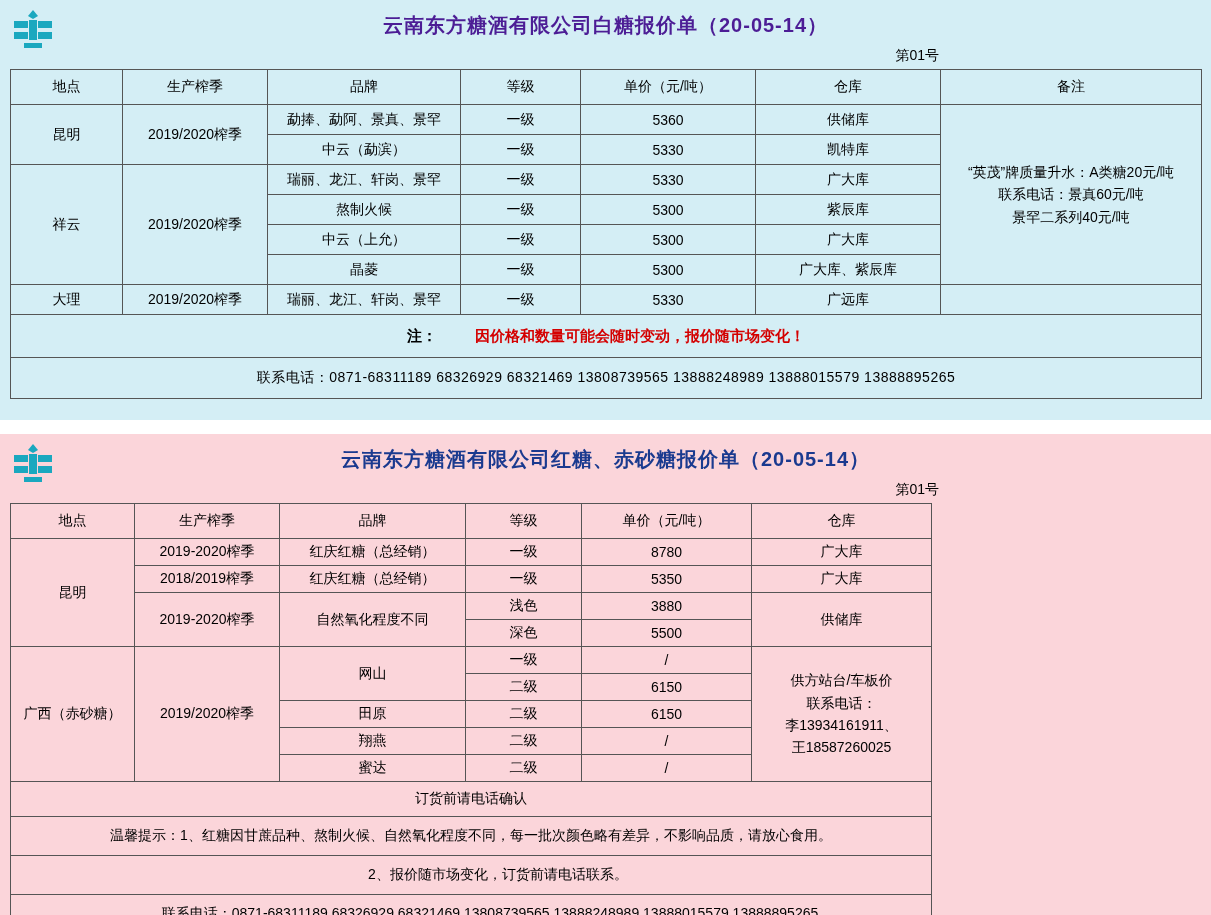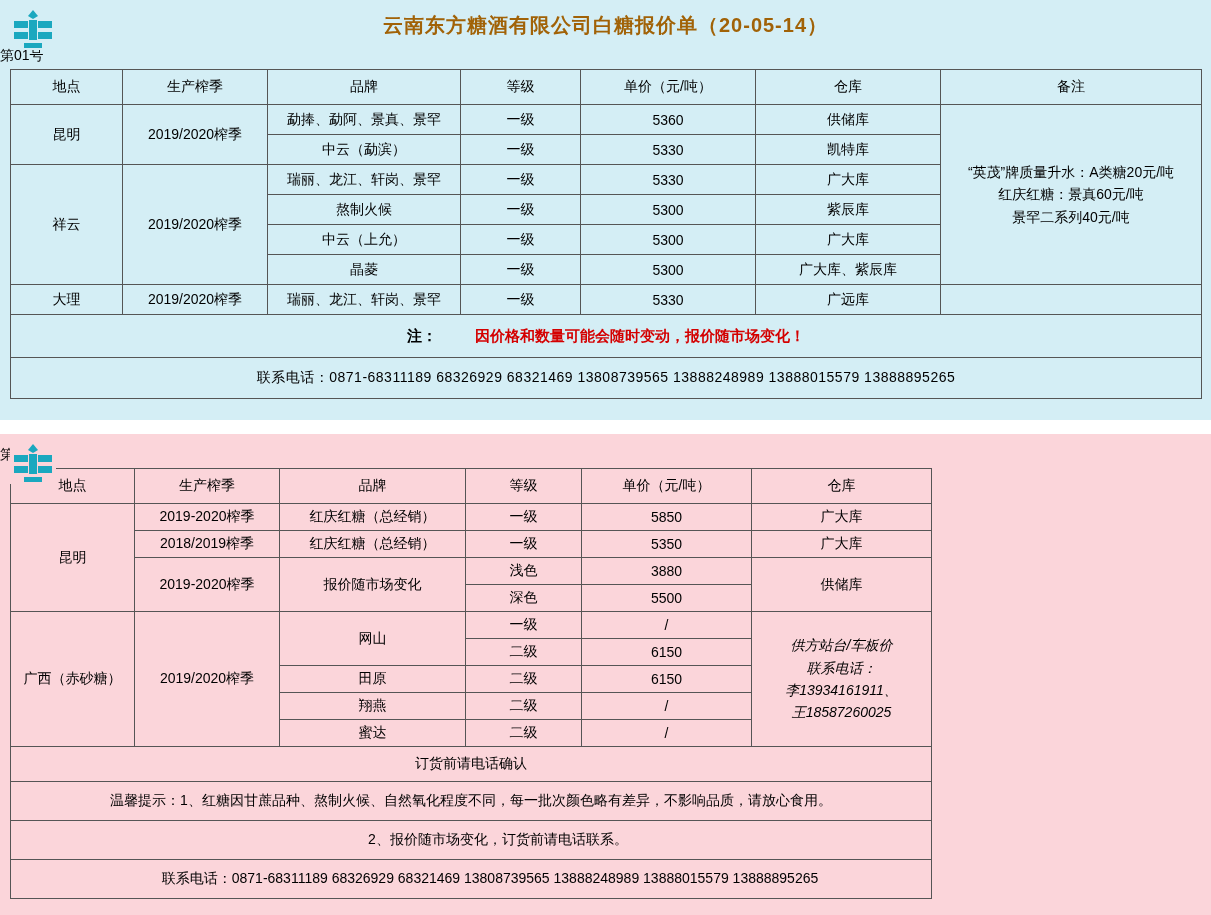--- a/index.html
+++ b/index.html
@@ -36,30 +36,32 @@
     position: absolute;
     left: 10px;
     top: 8px;
     width: 46px;
     height: 42px;
   }
   .title {
     text-align: center;
     font-size: 20px;
     font-weight: bold;
-    color: #a16207;
+    color: #4c1d95;
     letter-spacing: 1px;
     padding: 6px 0 2px 0;
   }
   .panel-pink .title {
     color: #1a3a8f;
   }
   .serial {
+    text-align: right;
     font-size: 14px;
     color: #000;
+    padding-right: 272px;
     padding-top: 6px;
     padding-bottom: 4px;
   }
   table.sheet {
     border-collapse: collapse;
     margin: 0 10px;
     width: 1191px;
     table-layout: fixed;
   }
   table.sheet td, table.sheet th {
@@ -120,21 +122,20 @@
   .tips-center td {
     text-align: center;
     font-size: 14px;
     font-weight: bold;
     height: 26px;
   }
   .gw-cell {
     font-size: 14px;
     line-height: 1.6;
     font-weight: bold;
-    font-style: italic;
   }
 </style>
 </head>
 <body>
 
 <div class="panel panel-blue">
 
   <svg class="logo" viewBox="0 0 46 42">
     <rect x="0" y="0" width="46" height="42" fill="#d4eef5"></rect>
     <g fill="#1aa8bf">
@@ -174,21 +175,21 @@
 
     <tr style="height:30px">
       <td rowspan="2" class="bold">昆明</td>
       <td rowspan="2">2019/2020榨季</td>
       <td>勐捧、勐阿、景真、景罕</td>
       <td>一级</td>
       <td>5360</td>
       <td>供储库</td>
       <td rowspan="6" class="remark-cell">
         <div>“英茂”牌质量升水：A类糖20元/吨</div>
-        <div>红庆红糖：景真60元/吨</div>
+        <div>联系电话：景真60元/吨</div>
         <div>景罕二系列40元/吨</div>
       </td>
     </tr>
 
     <tr style="height:30px">
       <td class="red">中云（勐滨）</td>
       <td class="red">一级</td>
       <td class="red">5330</td>
       <td class="red">凯特库</td>
     </tr>
@@ -258,20 +259,21 @@
       <path d="M23 2 L28 8 L23 11 L18 8 Z"></path>
       <rect x="4" y="13" width="14" height="7"></rect>
       <rect x="28" y="13" width="14" height="7"></rect>
       <rect x="19" y="12" width="8" height="20"></rect>
       <rect x="4" y="24" width="14" height="7"></rect>
       <rect x="28" y="24" width="14" height="7"></rect>
       <rect x="14" y="35" width="18" height="5"></rect>
     </g>
   </svg>
 
+  <div class="title">云南东方糖酒有限公司红糖、赤砂糖报价单（20-05-14）</div>
   <div class="serial">第01号</div>
 
   <table class="sheet" style="width:921px;margin:0 10px;">
     <colgroup>
       <col style="width:124px">
       <col style="width:145px">
       <col style="width:186px">
       <col style="width:116px">
       <col style="width:170px">
       <col style="width:180px">
@@ -284,35 +286,35 @@
       <td>等级</td>
       <td>单价（元/吨）</td>
       <td>仓库</td>
     </tr>
 
     <tr style="height:26px">
       <td rowspan="4" class="bold">昆明</td>
       <td class="red">2019-2020榨季</td>
       <td class="red">红庆红糖（总经销）</td>
       <td class="red">一级</td>
-      <td class="red">5850</td>
+      <td class="red">8780</td>
       <td class="red">广大库</td>
     </tr>
 
     <tr style="height:26px">
       <td class="red">2018/2019榨季</td>
       <td class="red">红庆红糖（总经销）</td>
       <td class="red">一级</td>
       <td class="red">5350</td>
       <td class="red">广大库</td>
     </tr>
 
     <tr style="height:26px">
       <td rowspan="2">2019-2020榨季</td>
-      <td rowspan="2">报价随市场变化</td>
+      <td rowspan="2">自然氧化程度不同</td>
       <td>浅色</td>
       <td>3880</td>
       <td rowspan="2">供储库</td>
     </tr>
 
     <tr style="height:26px">
       <td>深色</td>
       <td>5500</td>
     </tr>
 

